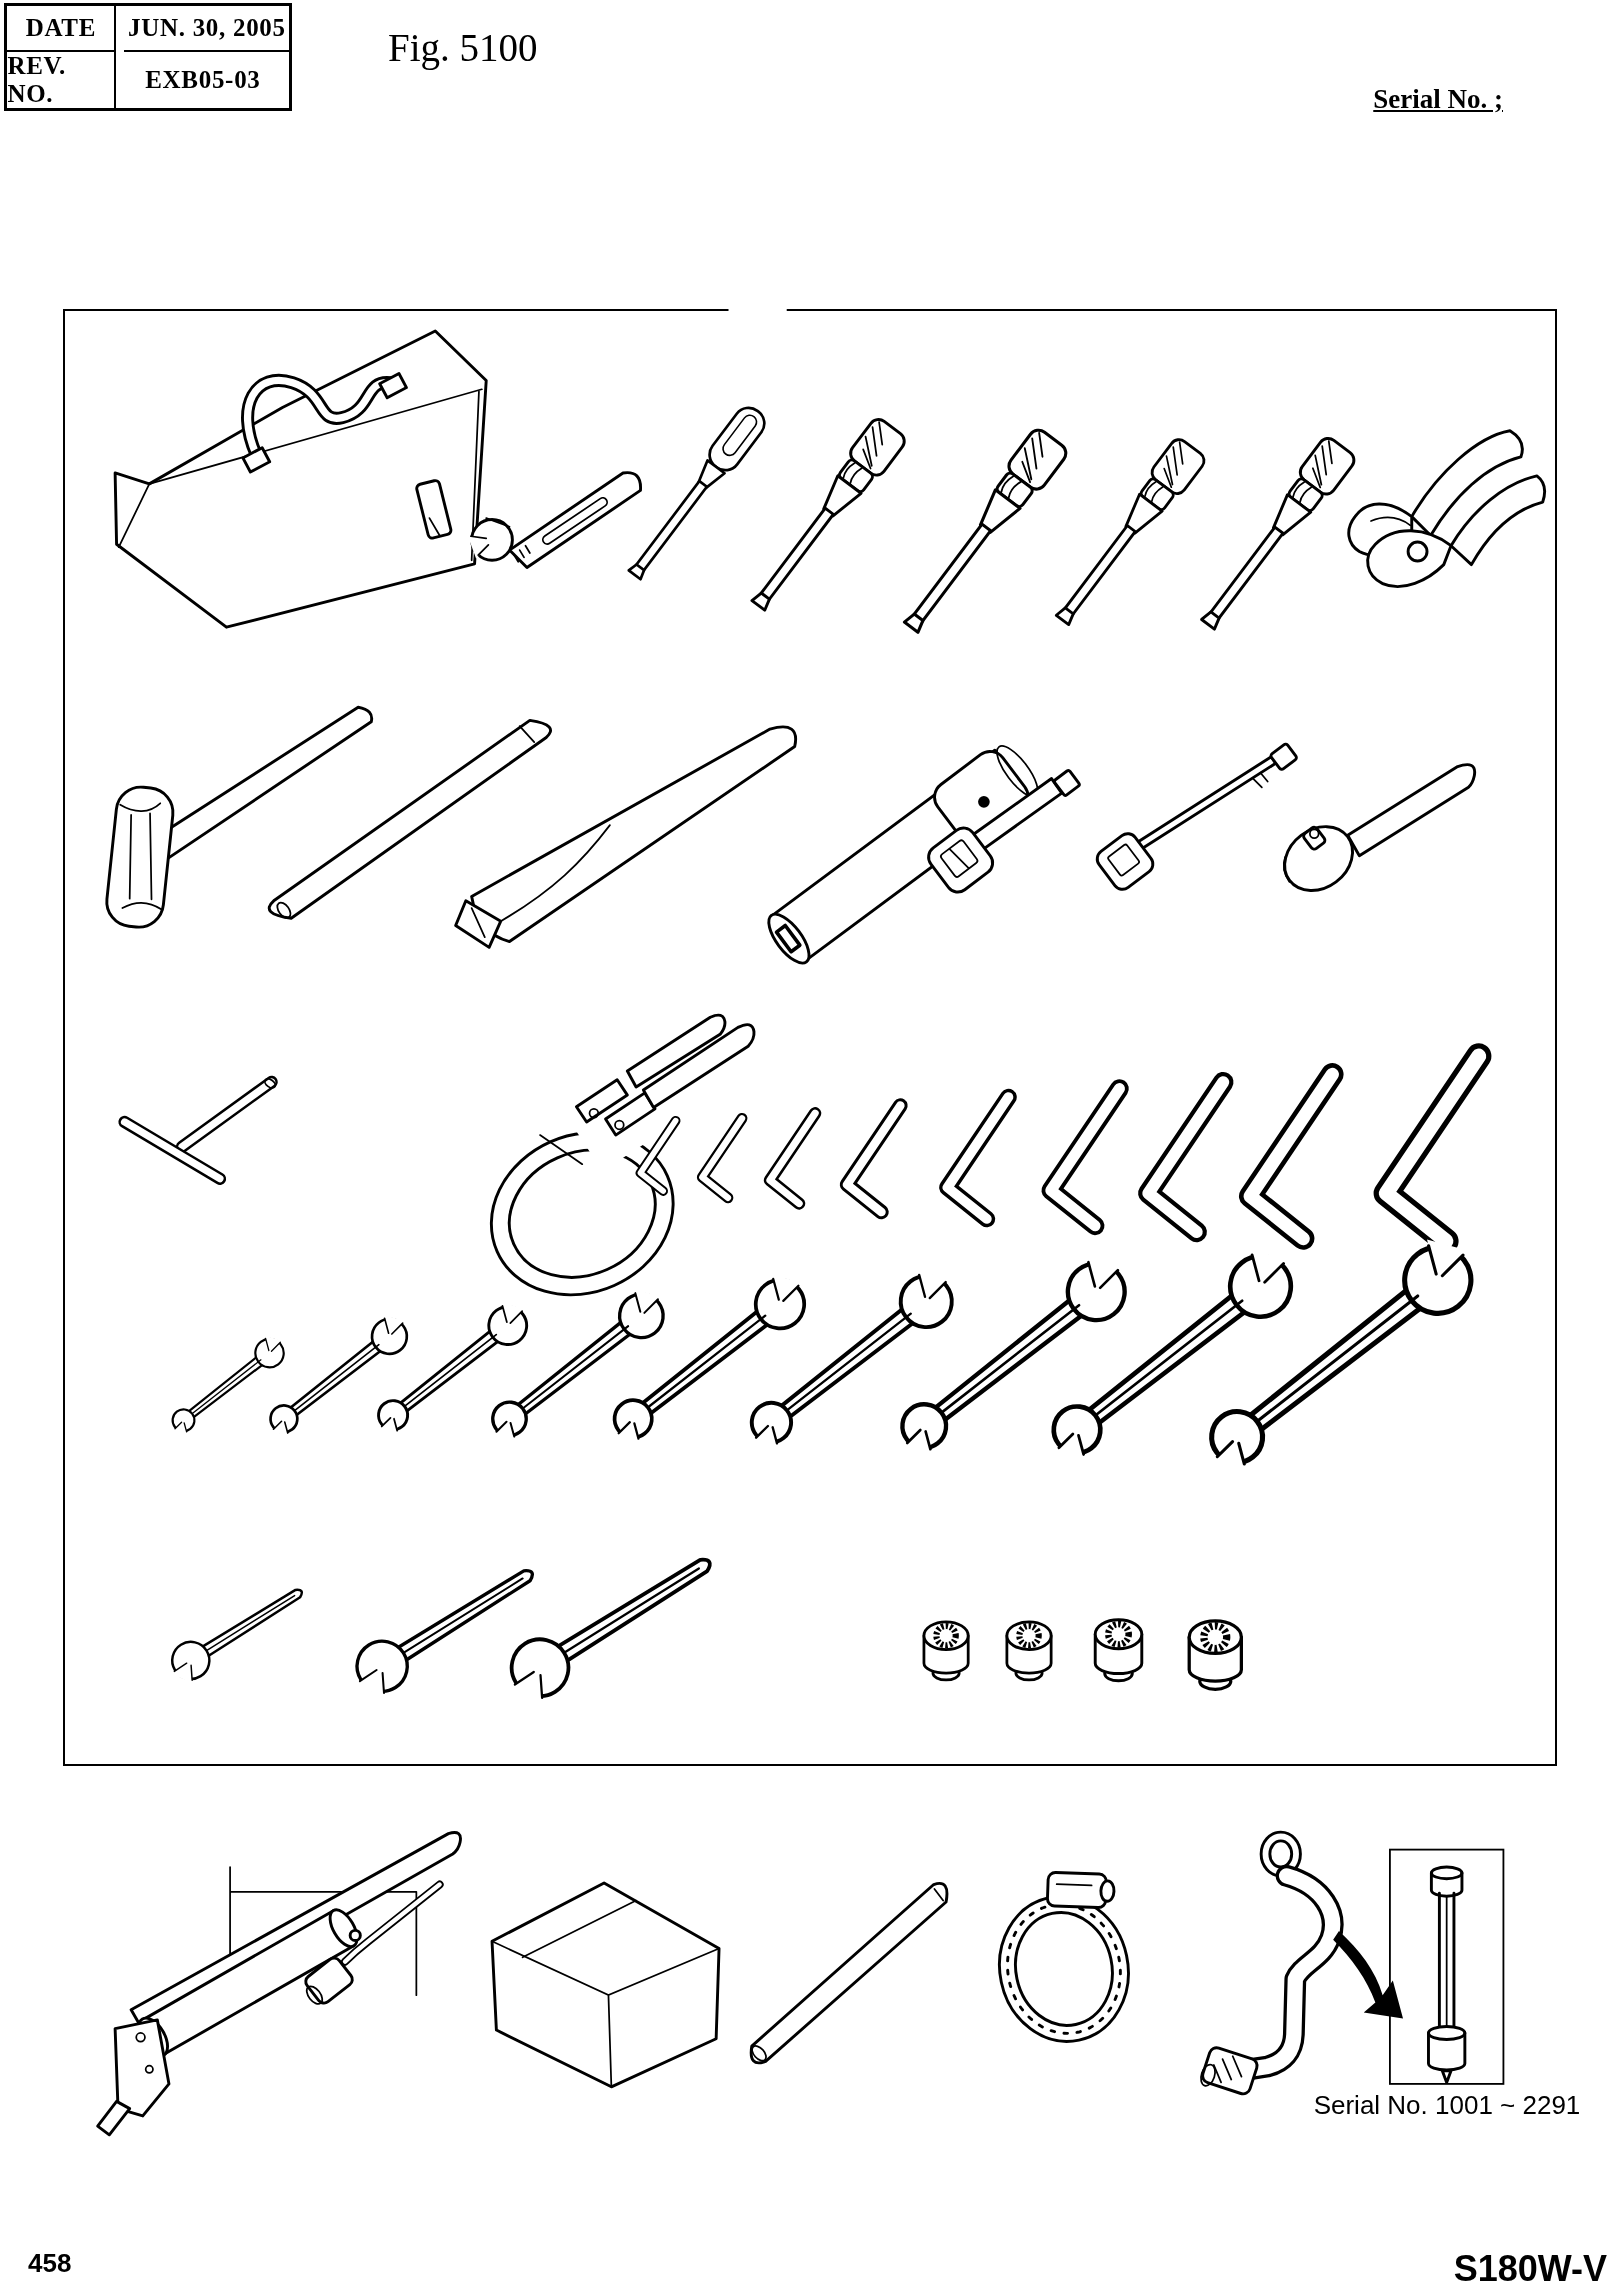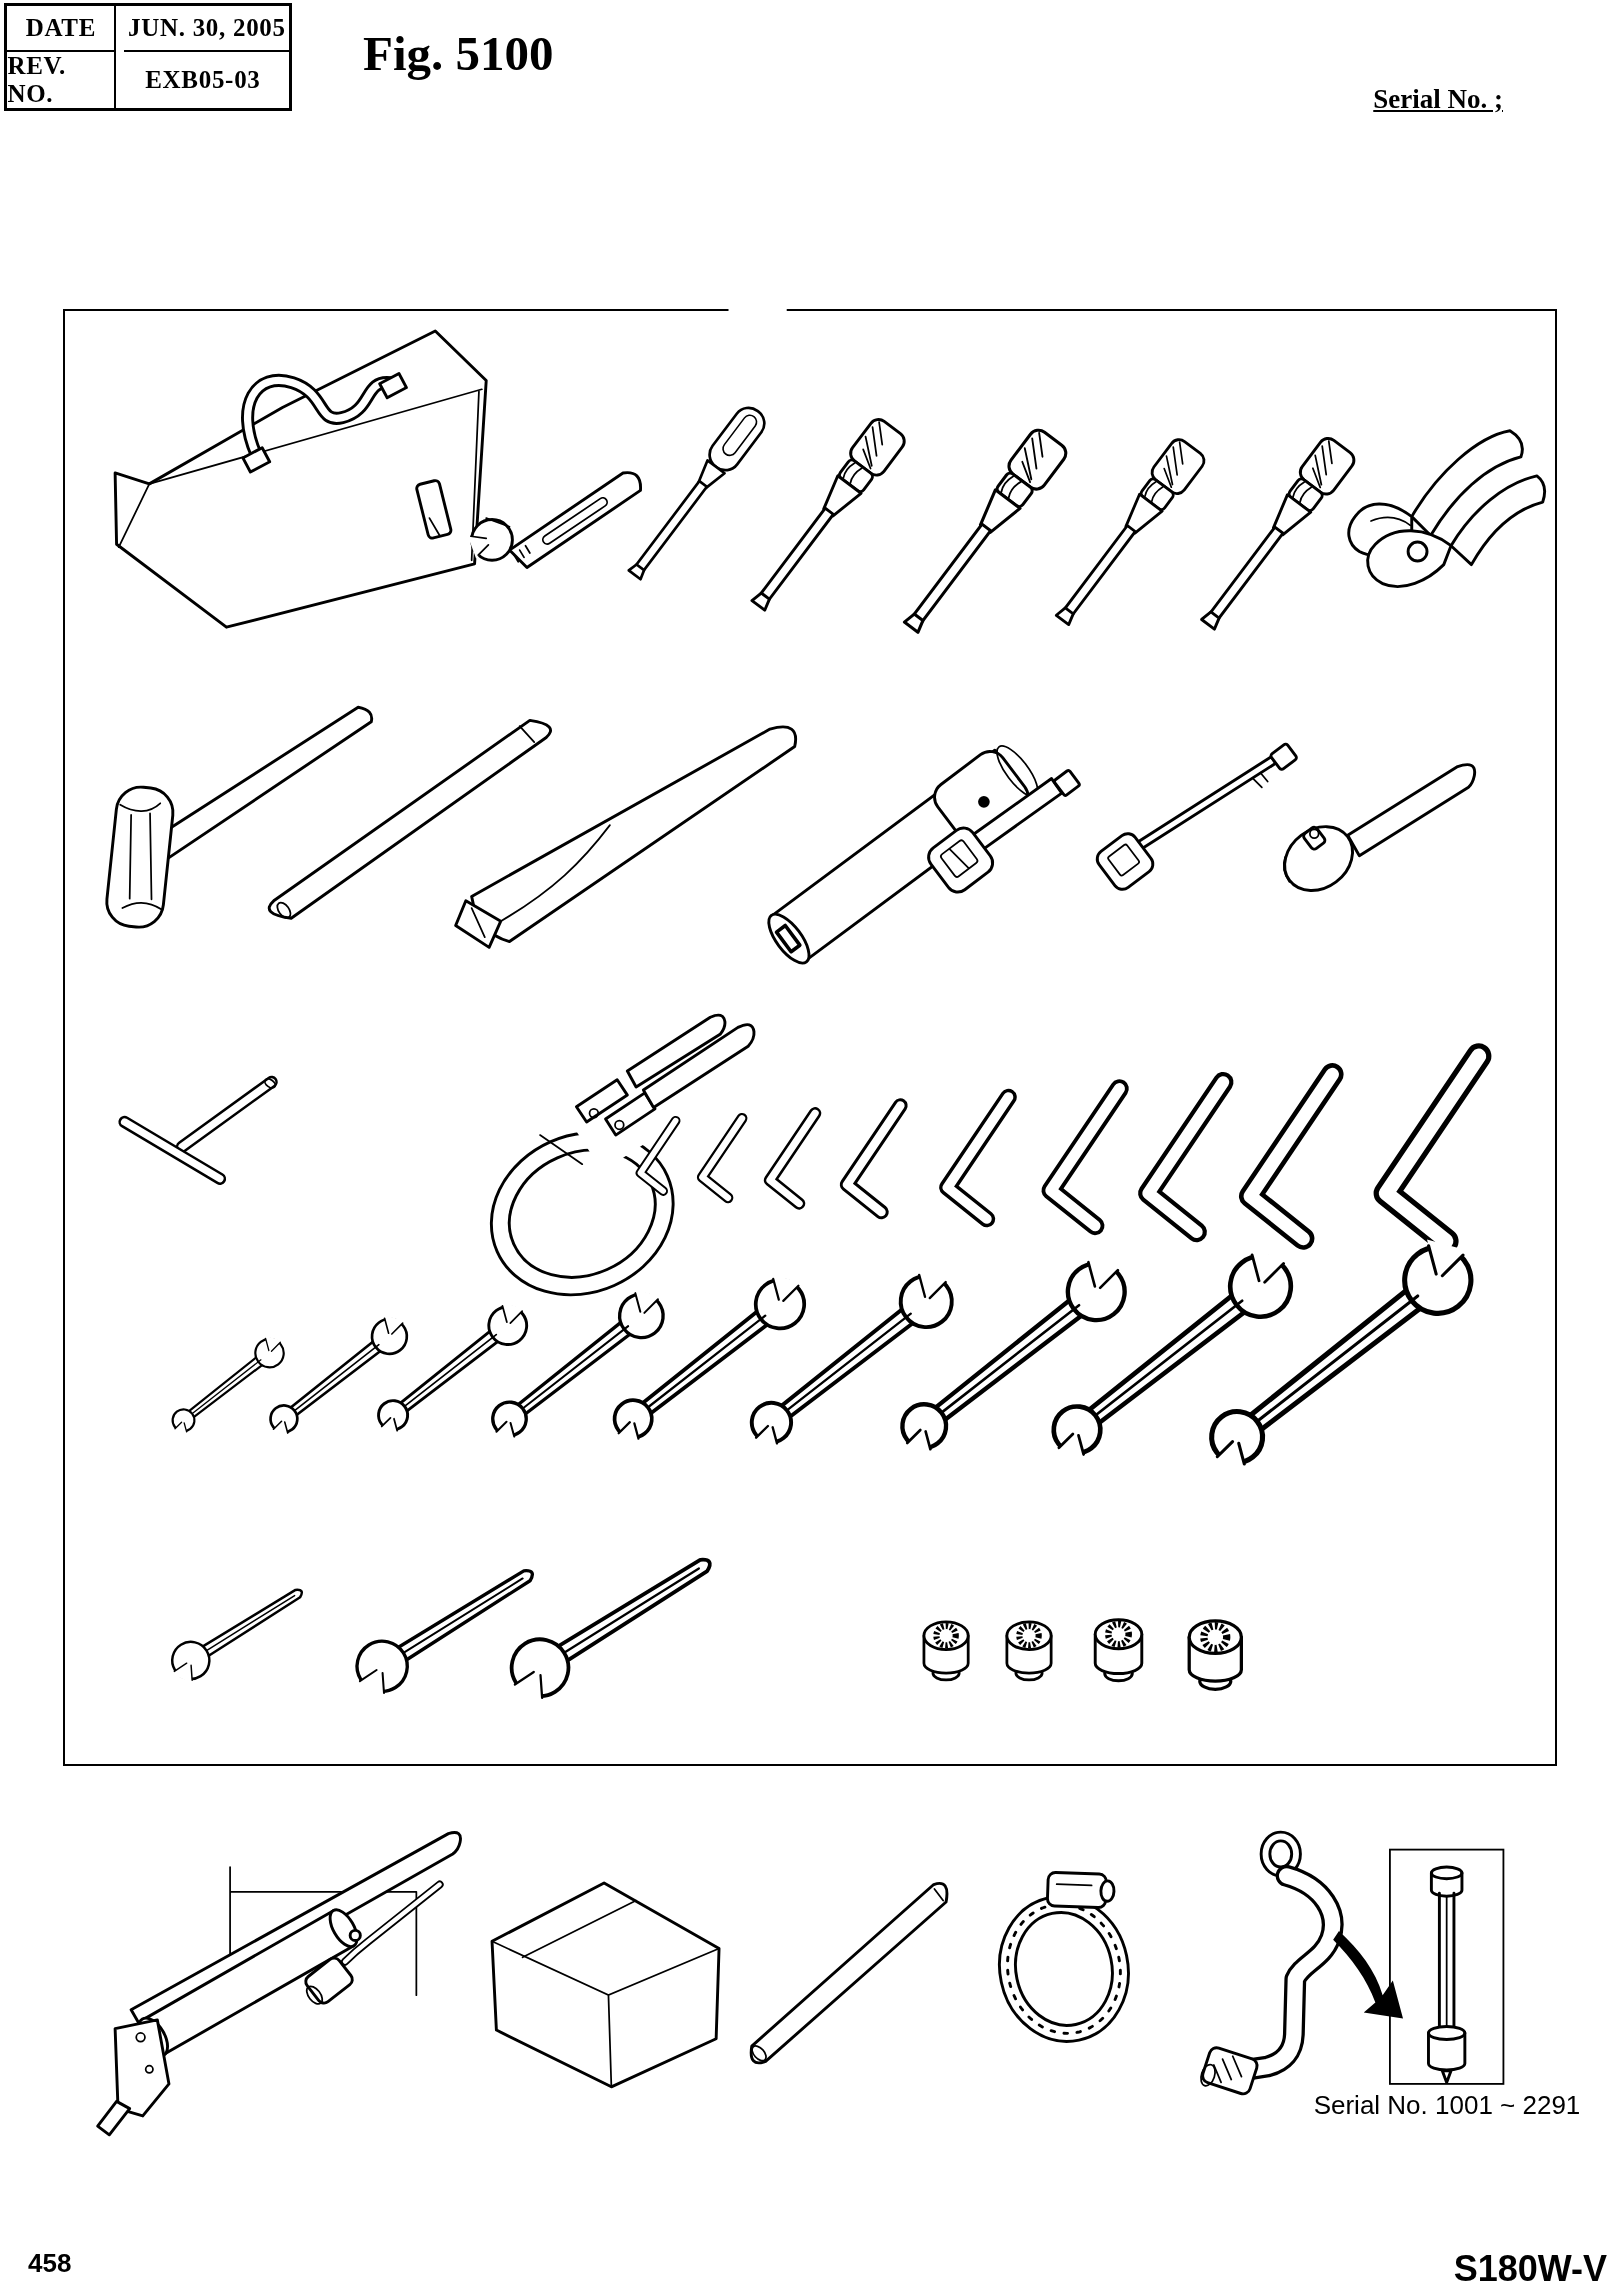--- a/index.html
+++ b/index.html
@@ -6,21 +6,21 @@
   #page{position:relative;width:1620px;height:2284px;background:#fff;overflow:hidden;
         font-family:"Liberation Serif",serif;color:#000;}
   
   .revtable{position:absolute;left:4.4px;top:2.9px;width:288px;height:108px;border:3.6px solid #000;
             display:grid;grid-template-columns:109px 1fr;grid-template-rows:1fr 1fr;box-sizing:border-box;}
   .revtable .cell{display:flex;align-items:center;justify-content:center;
                   font-weight:bold;font-size:25px;letter-spacing:0.7px;}
   .revtable .c1{border-right:2.2px solid #000;border-bottom:2.2px solid #000;}
   .revtable .c2{border-bottom:2.2px solid #000;margin-left:8px;}
   .revtable .c3{border-right:2.2px solid #000;}
-  .figlabel{position:absolute;left:363px;top:25px;font-size:49px;font-weight:bold;}
+  .figlabel{position:absolute;left:388px;top:25px;font-size:39px;font-weight:normal;}
   .titles{position:absolute;left:540px;top:0px;font-size:41px;font-weight:bold;line-height:39px;}
   .serialtop{position:absolute;right:117px;top:84px;font-size:27px;font-weight:bold;text-decoration:underline;}
   .serialbottom{position:absolute;left:1281px;top:2090px;width:332px;text-align:center;
                 font-family:"Liberation Sans",sans-serif;font-size:26px;}
   .pagenum{position:absolute;left:28px;top:2248px;font-family:"Liberation Sans",sans-serif;
            font-size:26px;font-weight:bold;}
   .doccode{position:absolute;right:13px;top:2248px;font-family:Liberation Sans, sans-serif;
            font-size:36px;font-weight:bold;}
   .platebox{position:absolute;left:63px;top:309px;width:1494px;height:1457px;
             border:2.2px solid #000;box-sizing:border-box;}

